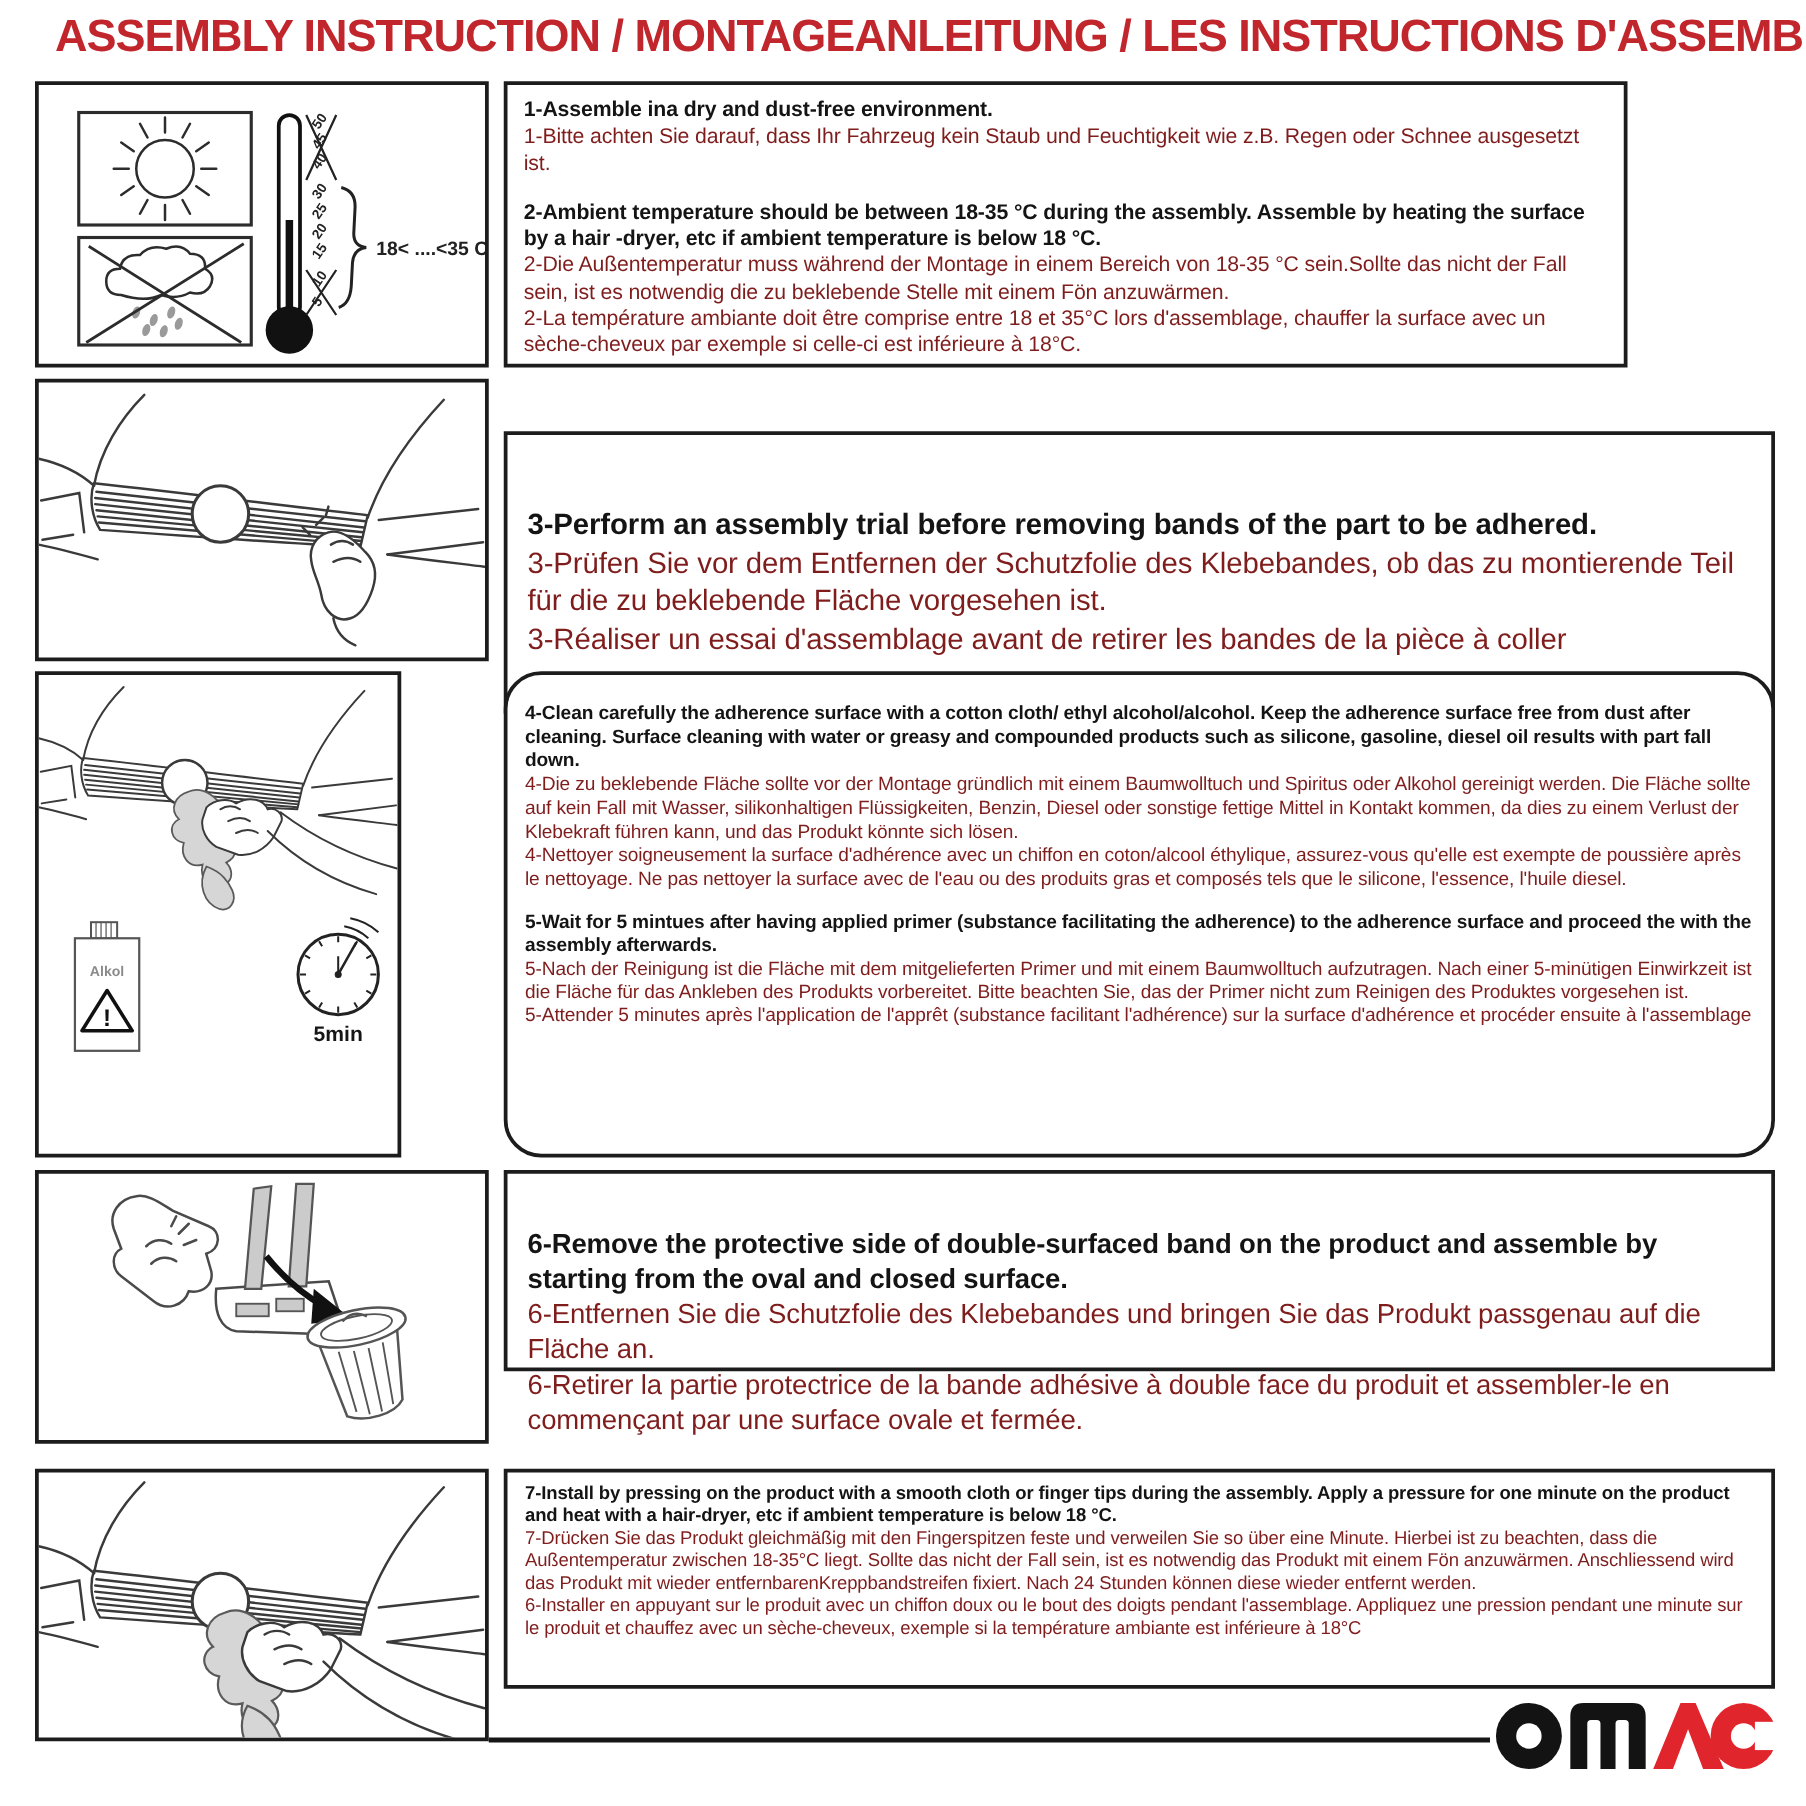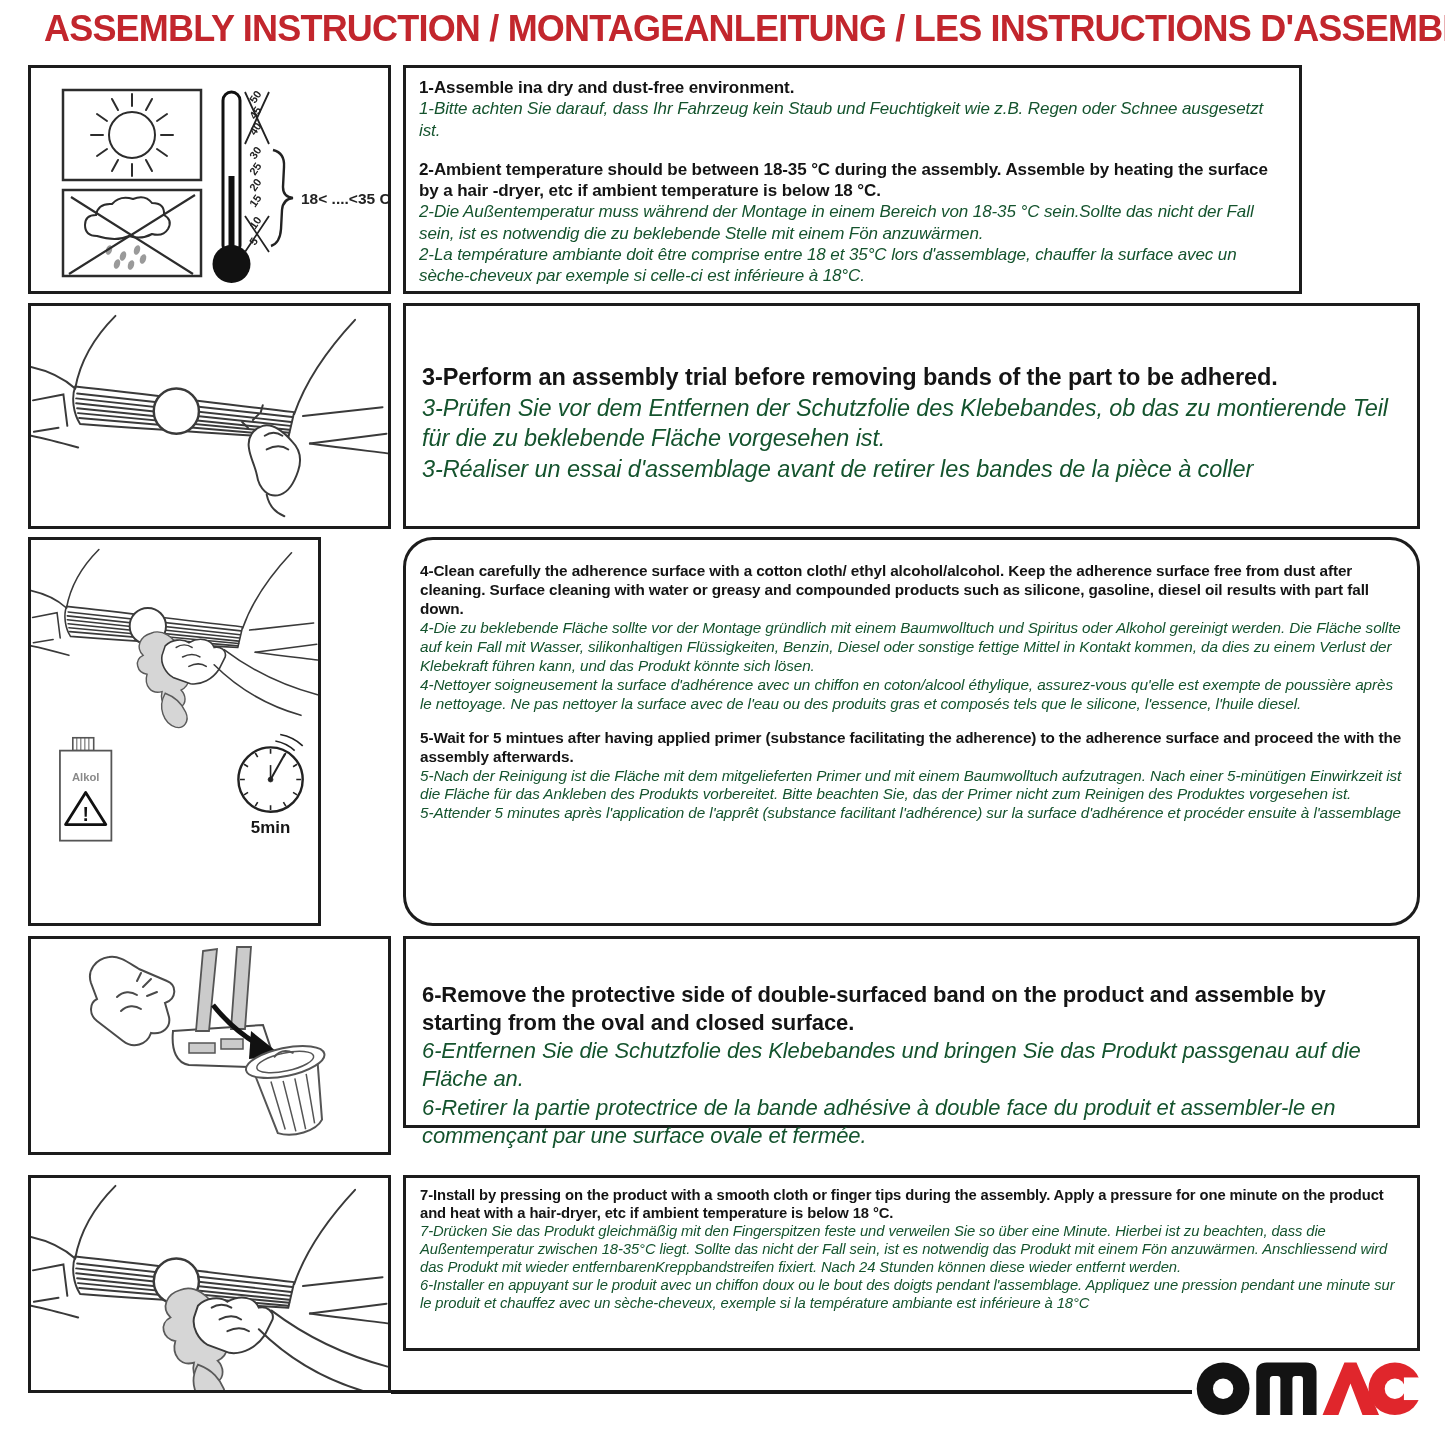--- a/index.html
+++ b/index.html
@@ -3,25 +3,25 @@
 <meta charset="utf-8">
 <style>
   html,body{margin:0;padding:0;background:#fff;}
   .page{position:relative;width:1445px;height:1445px;background:#fff;overflow:hidden;
         font-family:"Liberation Sans","DejaVu Sans",sans-serif;color:#222;}
   .title{position:absolute;left:44px;top:8px;width:1380px;font-size:36px;font-weight:bold;
          letter-spacing:-0.8px;color:#c2262d;white-space:nowrap;}
   .obox{position:absolute;border:3px solid #1c1c1c;background:#fff;box-sizing:border-box;}
   .tbox p{margin:0;letter-spacing:-0.1px;}
   .b{font-weight:bold;color:#141414;}
-  .r{font-weight:normal;color:#14532d;font-style:italic;}
+  .r{font-weight:normal;color:#7f1d1d;}
   .gap{margin-top:18px !important;}
   
   .t1{padding:9px 13px;font-size:17px;line-height:1.25;}
-  .t2{padding:56px 16px 8px 16px;font-size:23.5px;line-height:1.3;}
+  .t2{padding:56px 16px 8px 16px;font-size:23.5px;line-height:1.3;margin-top:42px;}
   .t3{padding:22px 14px 6px 14px;font-size:15.3px;line-height:1.24;}
   .t3 .gap{margin-top:15px !important;}
   .t4{padding:42px 16px 8px 16px;font-size:22px;line-height:1.28;}
   .t5{padding:8px 14px 4px 14px;font-size:14.8px;line-height:1.22;}
   .figwrap{position:absolute;inset:0;}
   svg{display:block;}
   .footer-line{position:absolute;left:391px;top:1390px;width:801px;height:4px;background:#161616;}
   .logo{position:absolute;left:1196px;top:1352px;width:226px;height:72px;}
   .defs-holder{position:absolute;width:0;height:0;overflow:hidden;}
 </style>
@@ -199,21 +199,21 @@
       <g transform="rotate(-12 262 150)" stroke="#555555" fill="#ffffff">
         <path d="M228,130 L238,190 C252,198 276,196 284,186 L292,126" stroke-width="2" fill="#ffffff"></path>
         <path d="M242,138 L246,188 M254,140 L256,192 M266,140 L266,192 M278,138 L276,188" stroke-width="1.5" fill="none"></path>
         <ellipse cx="260" cy="122" rx="40" ry="14" stroke-width="2"></ellipse>
         <ellipse cx="260" cy="122" rx="29" ry="9" stroke-width="1.5" fill="none"></ellipse>
         <path d="M250,115 Q260,107 270,115" stroke-width="2" fill="none"></path>
       </g>
     </svg>
   </div>
 
-  <div class="obox tbox t4" style="left:403px;top:936px;width:1017px;height:192px;">
+  <div class="obox tbox t4" style="left:403px;top:936px;width:1017px;height:161px;">
     <p class="b">6-Remove the protective side of double-surfaced band on the product and assemble by starting from the oval and closed surface.</p>
     <p class="r">6-Entfernen Sie die Schutzfolie des Klebebandes und bringen Sie das Produkt passgenau auf die Fläche an.</p>
     <p class="r">6-Retirer la partie protectrice de la bande adhésive à double face du produit et assembler-le en commençant par une surface ovale et fermée.</p>
   </div>
 
   <div class="obox" style="left:28px;top:1175px;width:363px;height:218px;">
     <svg class="figwrap" viewBox="0 0 357 212">
       <use href="#car-wipe" transform="translate(0,2) scale(0.982)"></use>
     </svg>
   </div>

